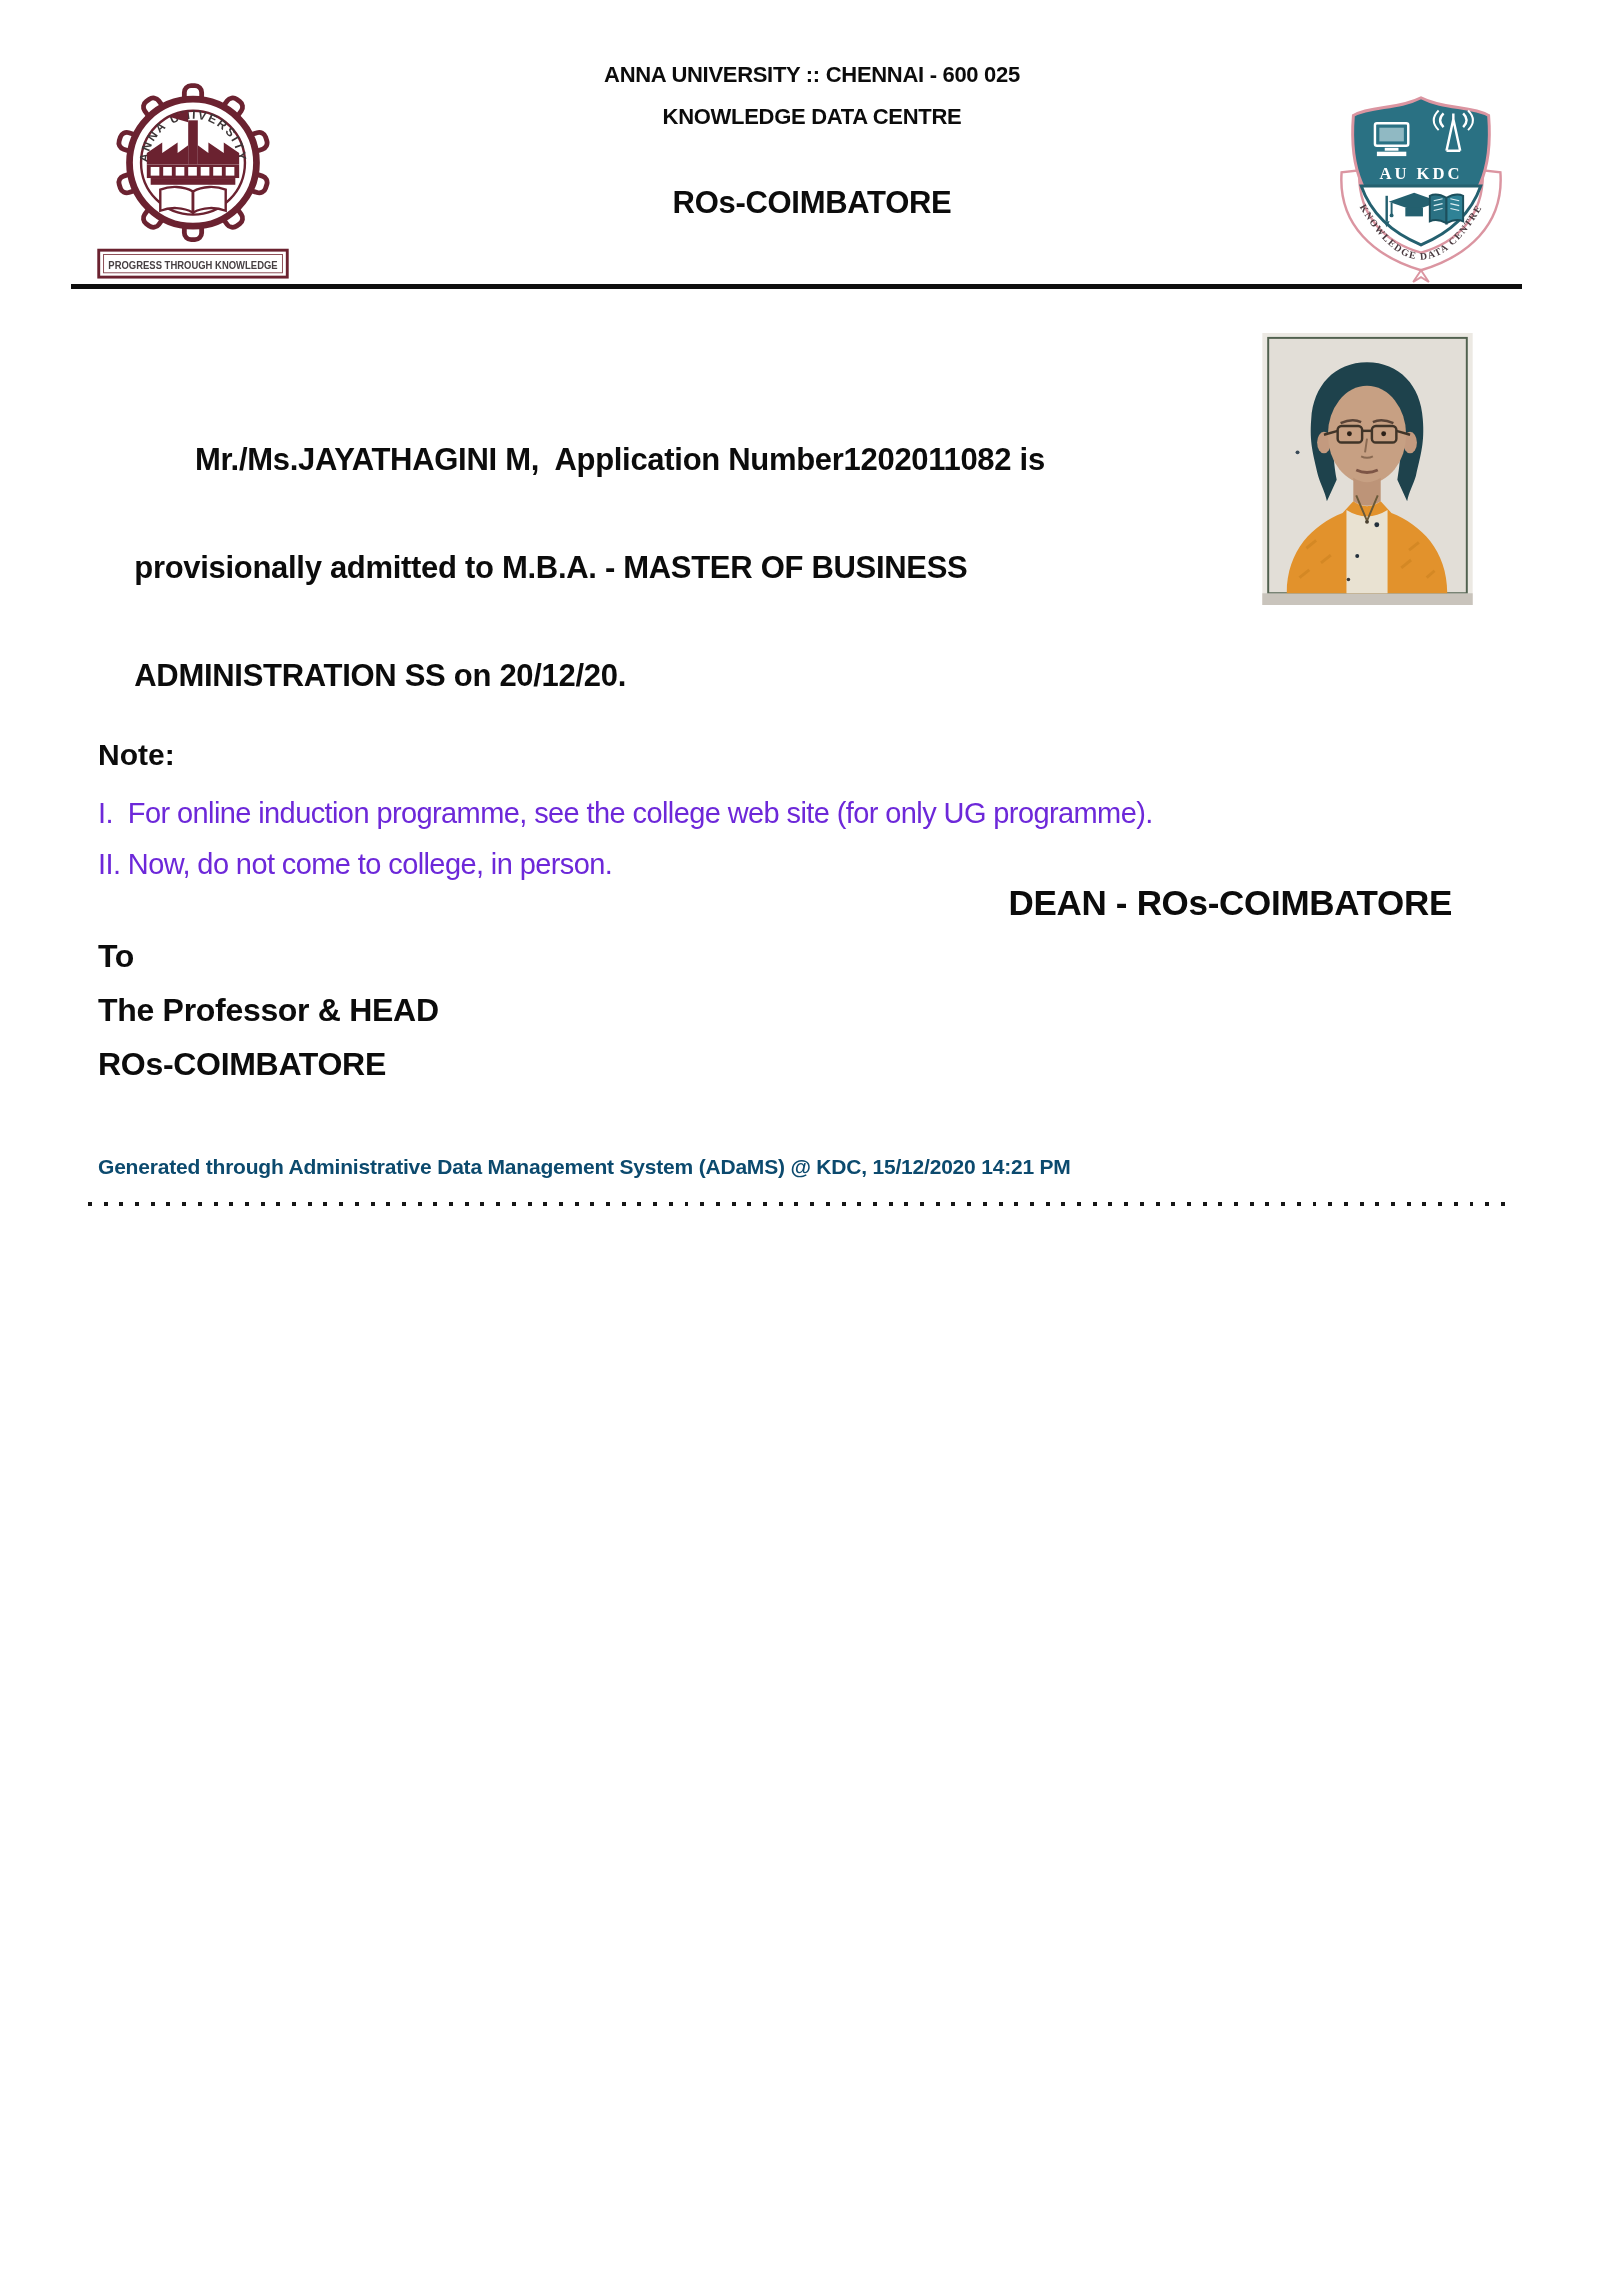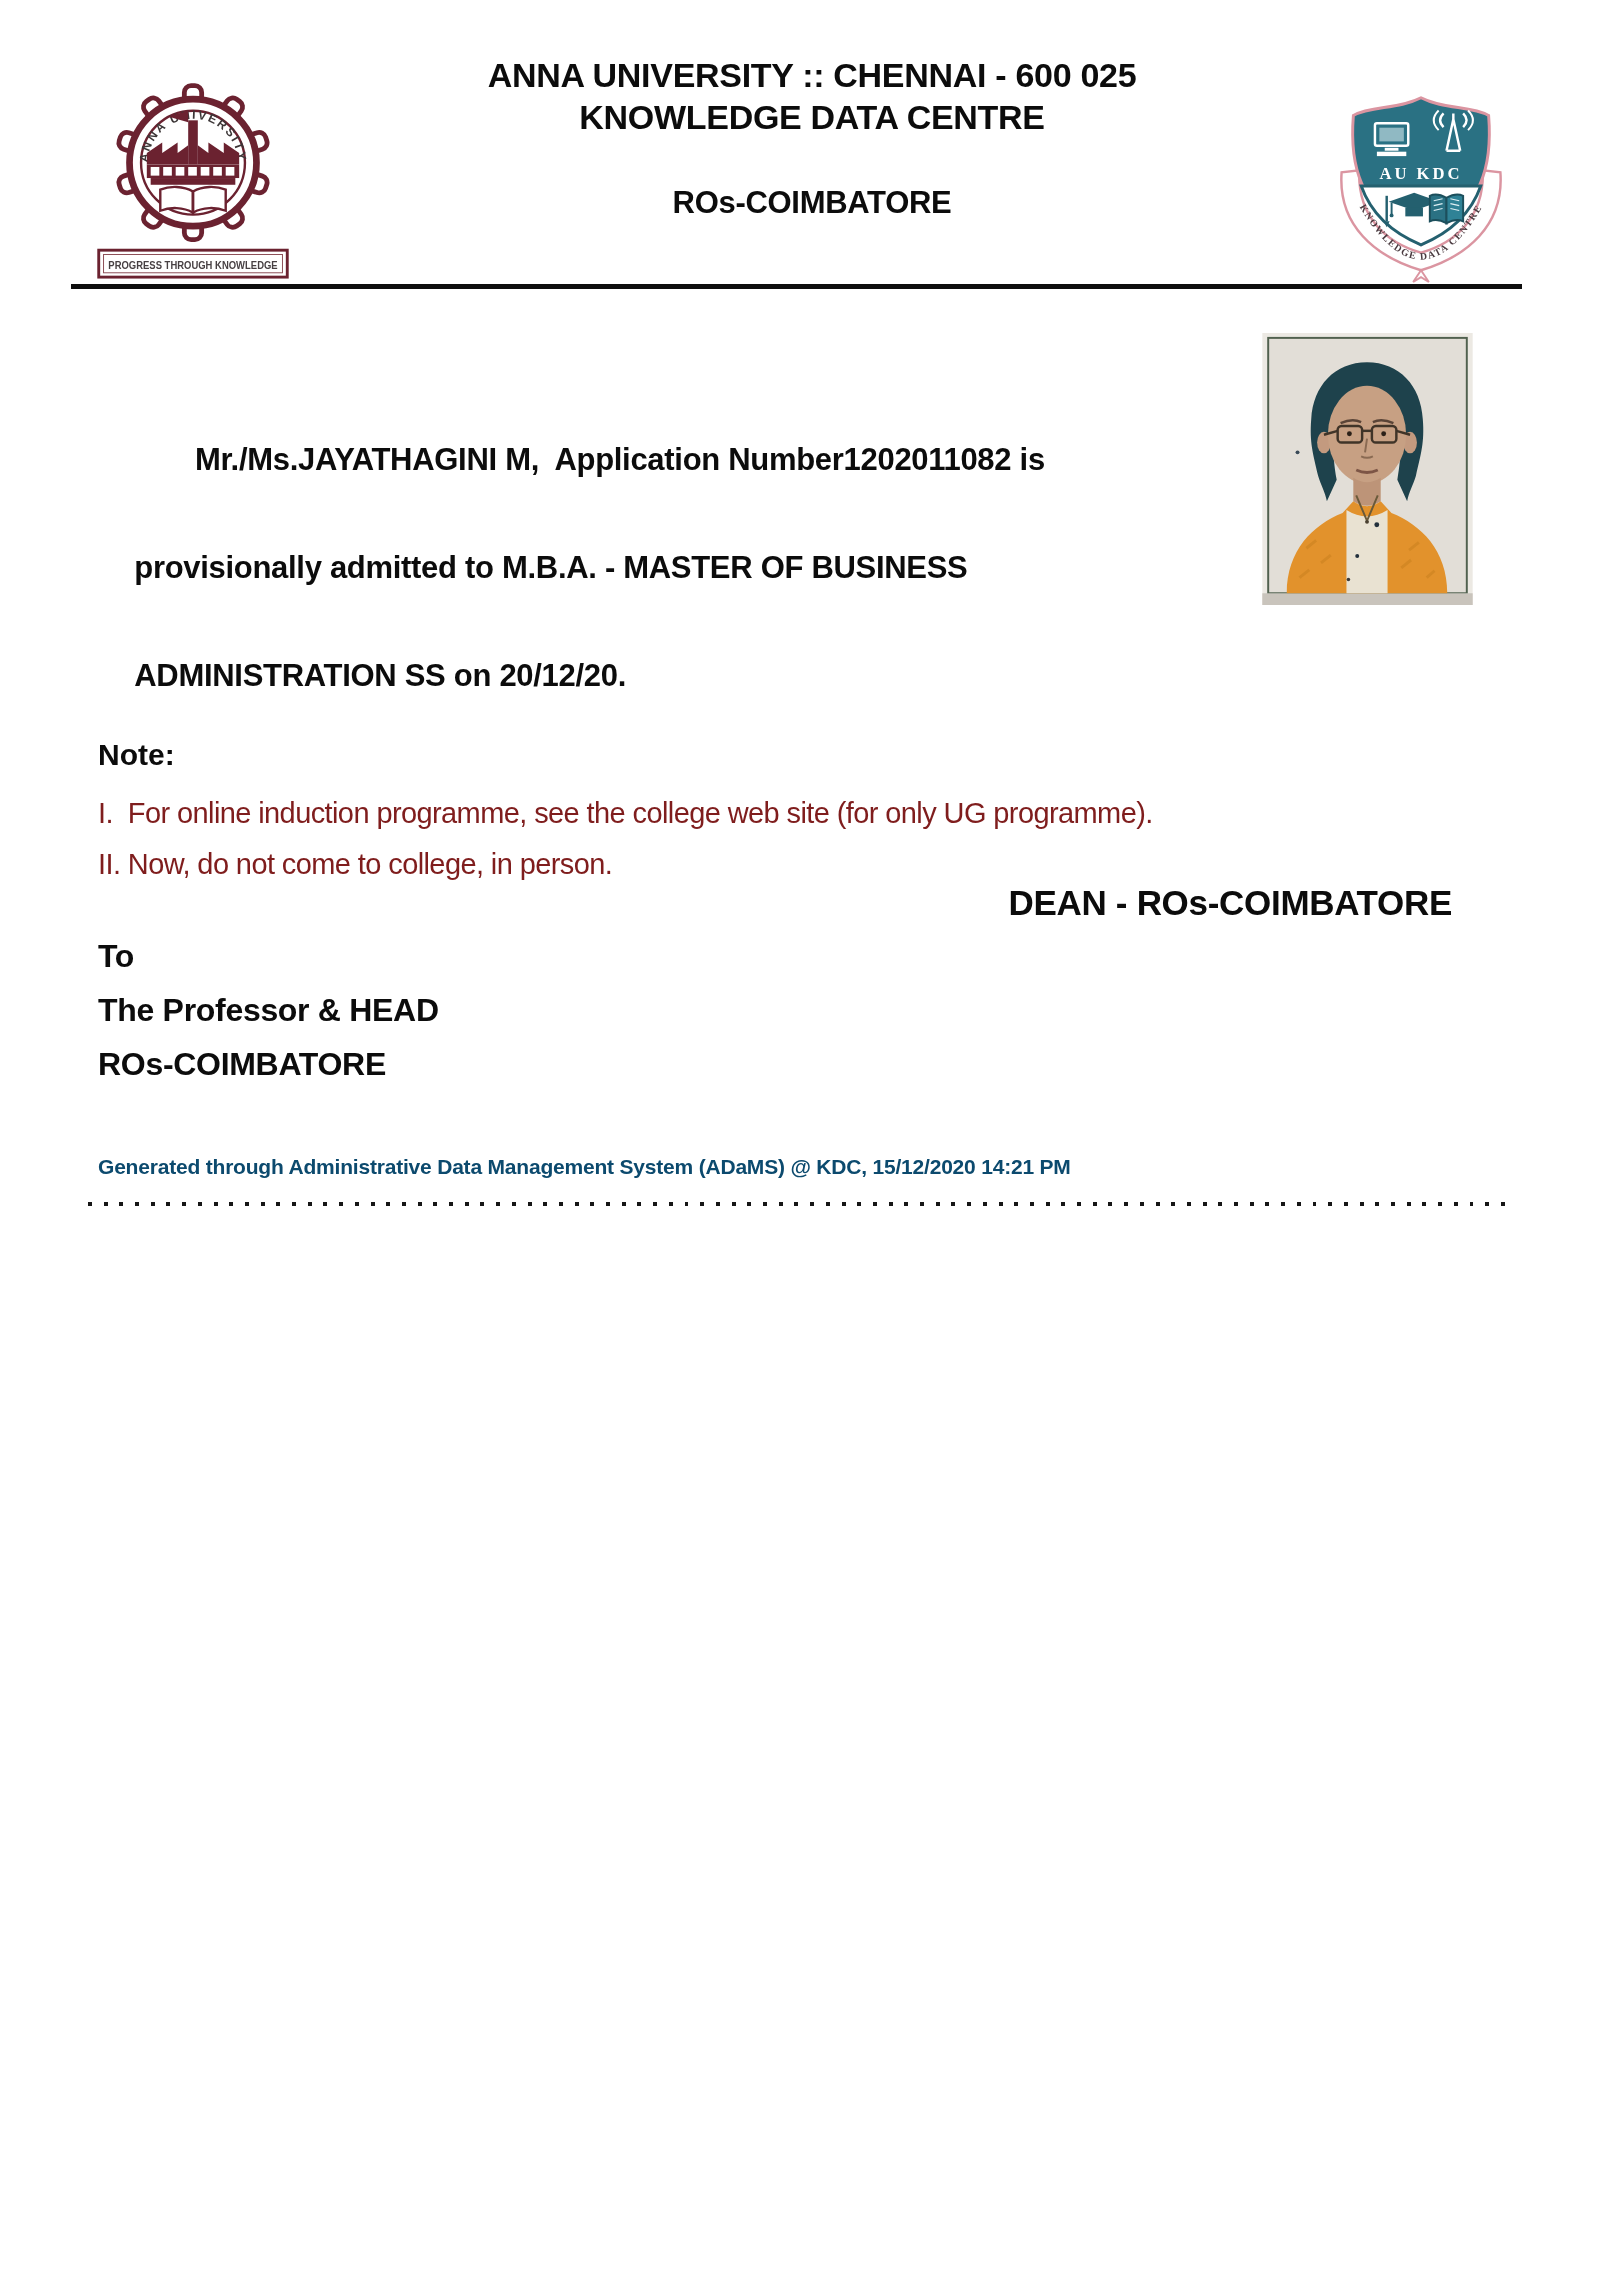--- a/index.html
+++ b/index.html
@@ -3,31 +3,31 @@
 <meta charset="utf-8">
 <style>
   html,body{margin:0;padding:0;background:#fff;}
   .page{
     position:relative;width:1620px;height:2293px;background:#ffffff;
     font-family:"Liberation Sans",sans-serif;color:#0c0c0c;overflow:hidden;
   }
   .left-logo{position:absolute;left:96px;top:78px;width:194px;height:202px;}
   .right-logo{position:absolute;left:1327px;top:88px;width:188px;height:196px;}
   .header-center{position:absolute;left:405px;top:54px;width:814px;text-align:center;}
-  .h-line{font-weight:bold;font-size:34px;line-height:42px;letter-spacing:-0.3px;}
+  .h-line{font-weight:bold;font-size:22px;line-height:42px;letter-spacing:-0.3px;}
   .h-office{font-weight:bold;font-size:31px;margin-top:47px;letter-spacing:-0.3px;}
   .rule{position:absolute;left:71px;top:284px;width:1451px;height:4.9px;background:#0e0e0e;}
   .para{position:absolute;left:101px;top:325px;width:1147px;
         font-weight:bold;font-size:31px;line-height:54px;white-space:pre-wrap;letter-spacing:-0.3px;}
   .para .indent{padding-left:94px;display:block;}
   .photo-frame{position:absolute;left:1262px;top:333px;width:211px;height:272px;}
   .note-block{position:absolute;left:98px;top:738px;width:1294px;}
   .note-label{font-weight:bold;font-size:30px;margin-bottom:15.7px;}
   .note-item{font-weight:400;font-size:29px;line-height:51px;letter-spacing:-0.6px;
-             color:#7f1d1d;white-space:pre-wrap;}
+             color:#6d28d9;white-space:pre-wrap;}
   .dean-line{position:absolute;right:168px;top:883px;font-weight:bold;font-size:35px;letter-spacing:-0.3px;}
   .address-block{position:absolute;left:98px;top:929px;}
   .address-line{font-weight:bold;font-size:32px;line-height:54px;letter-spacing:-0.3px;}
   .generated-line{position:absolute;left:98px;top:1155px;font-weight:bold;font-size:21px;
                   letter-spacing:-0.2px;color:#0c4a6e;}
   .dots-separator{position:absolute;left:88px;top:1202px;width:1423px;height:3.9px;
                   background:repeating-linear-gradient(to right,#161616 0 3.9px,transparent 3.9px 15.7px);}
 </style>
 </head>
 <body>

